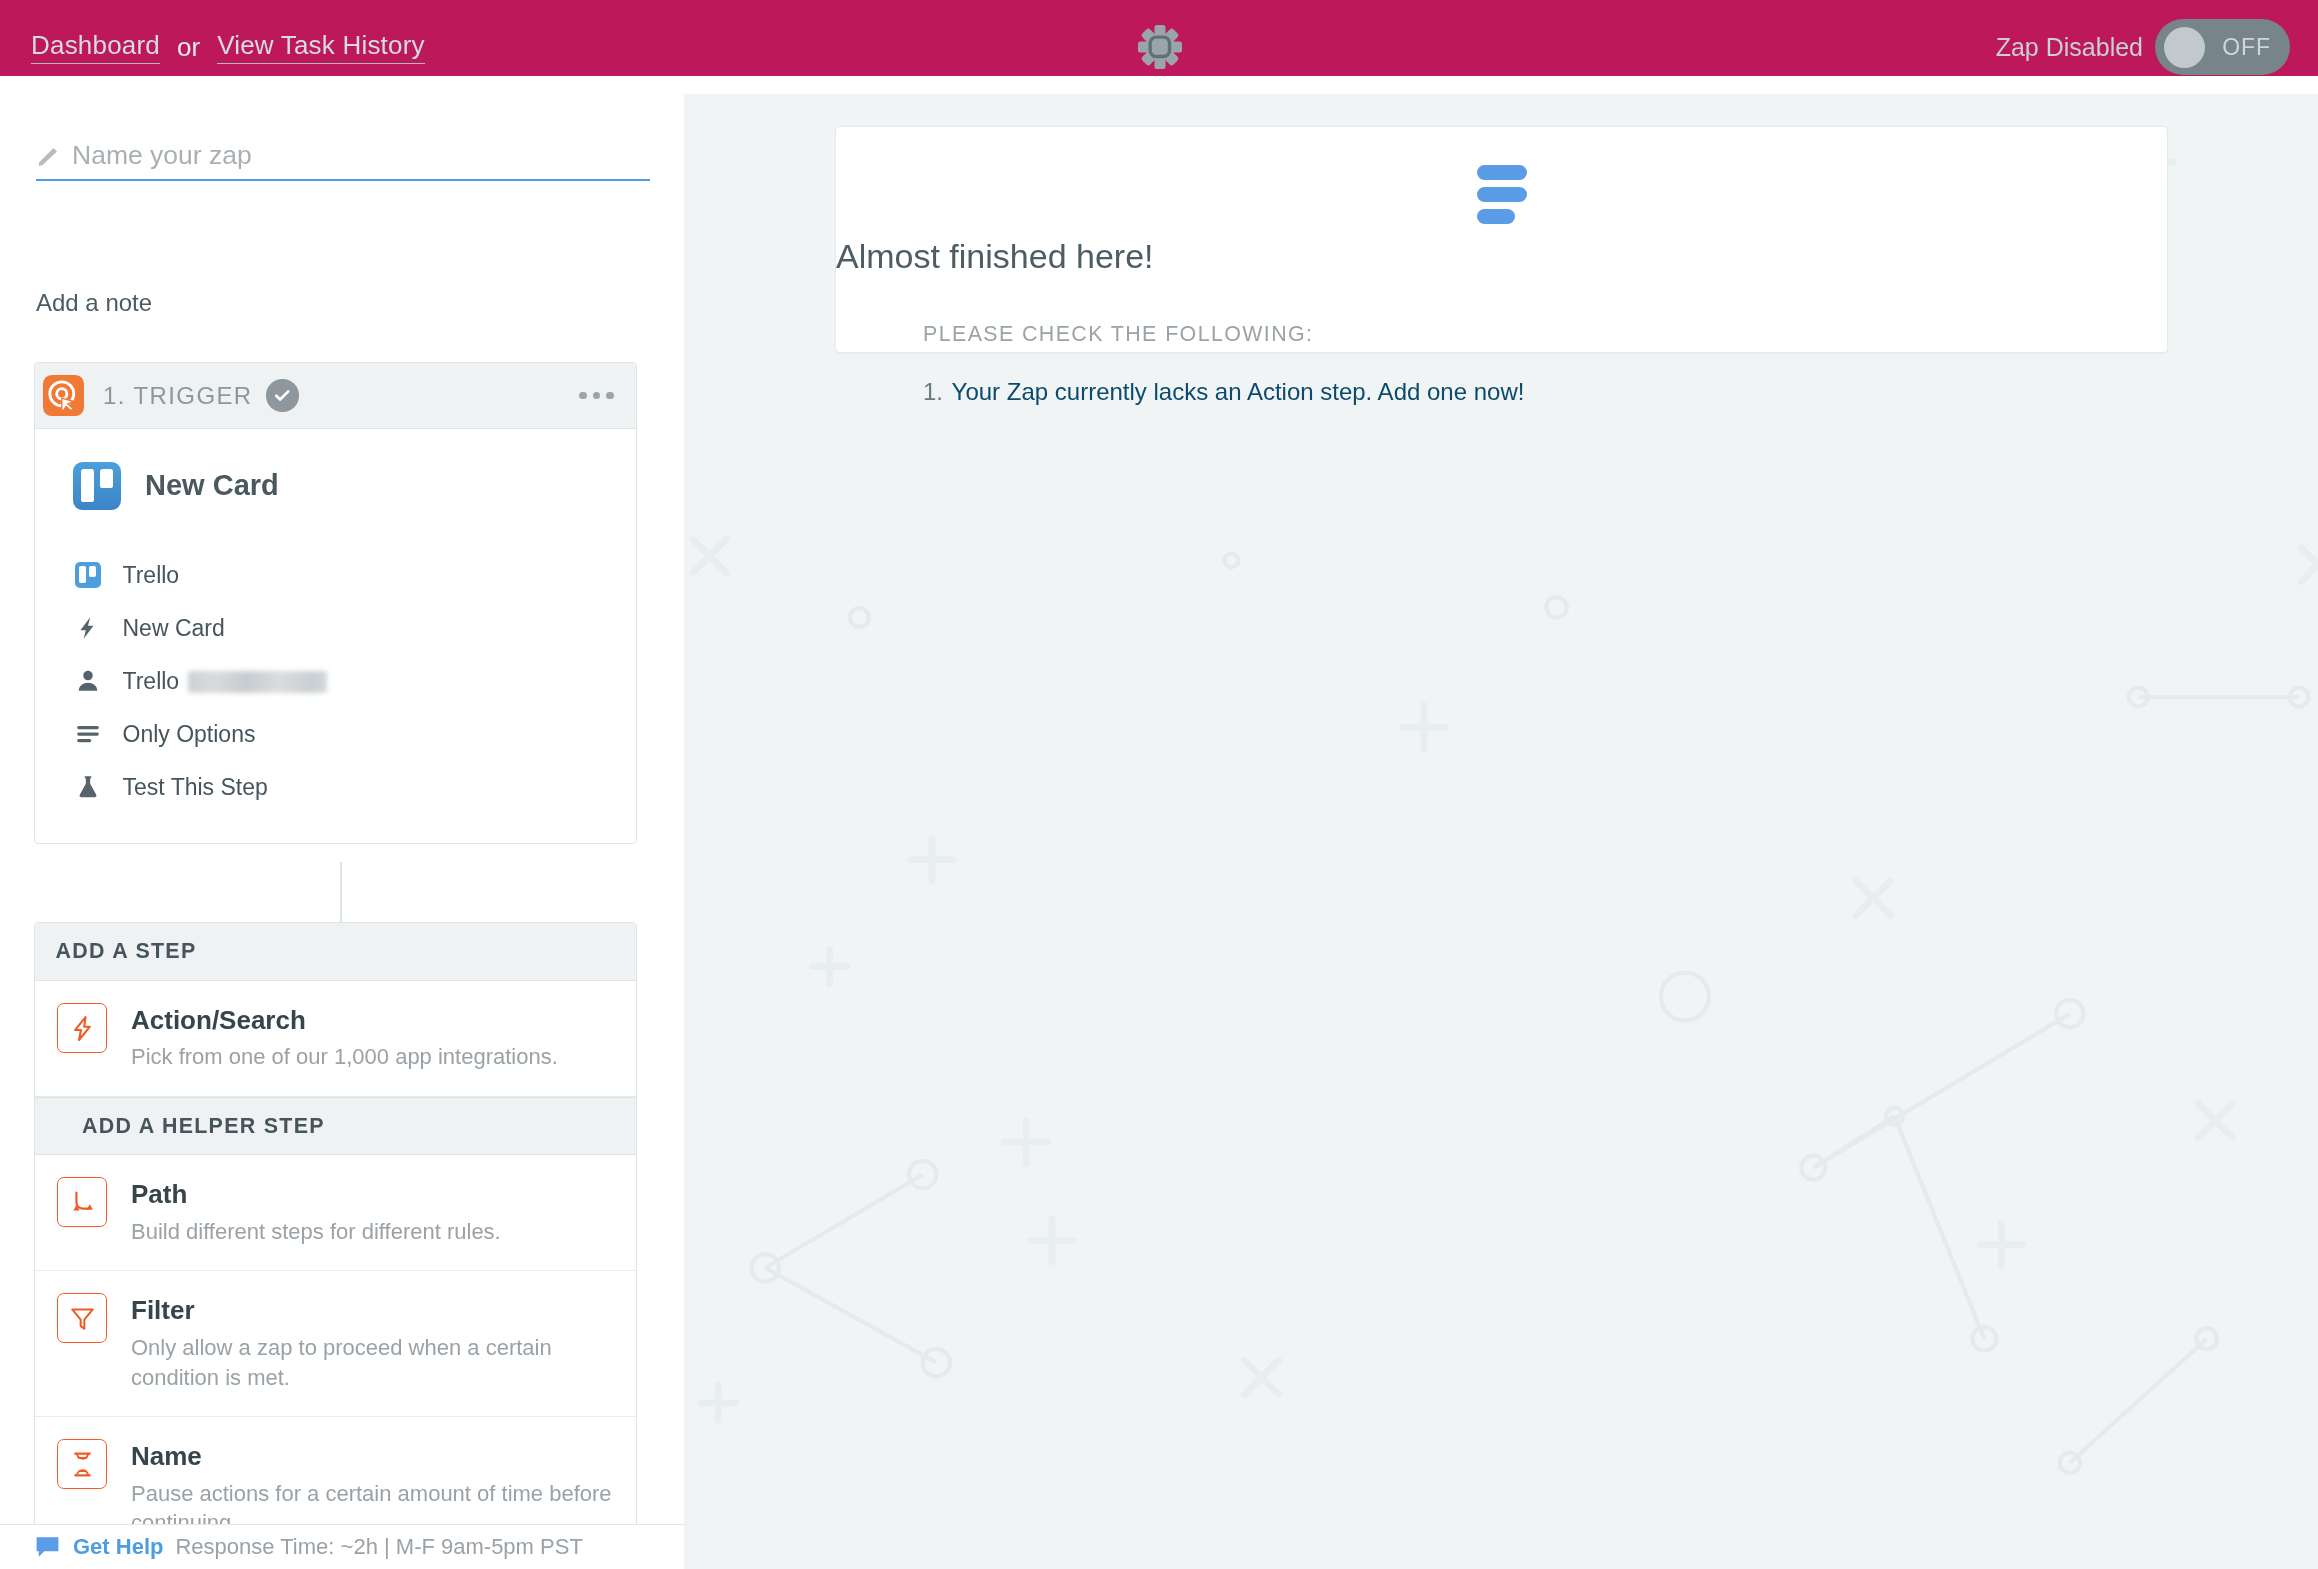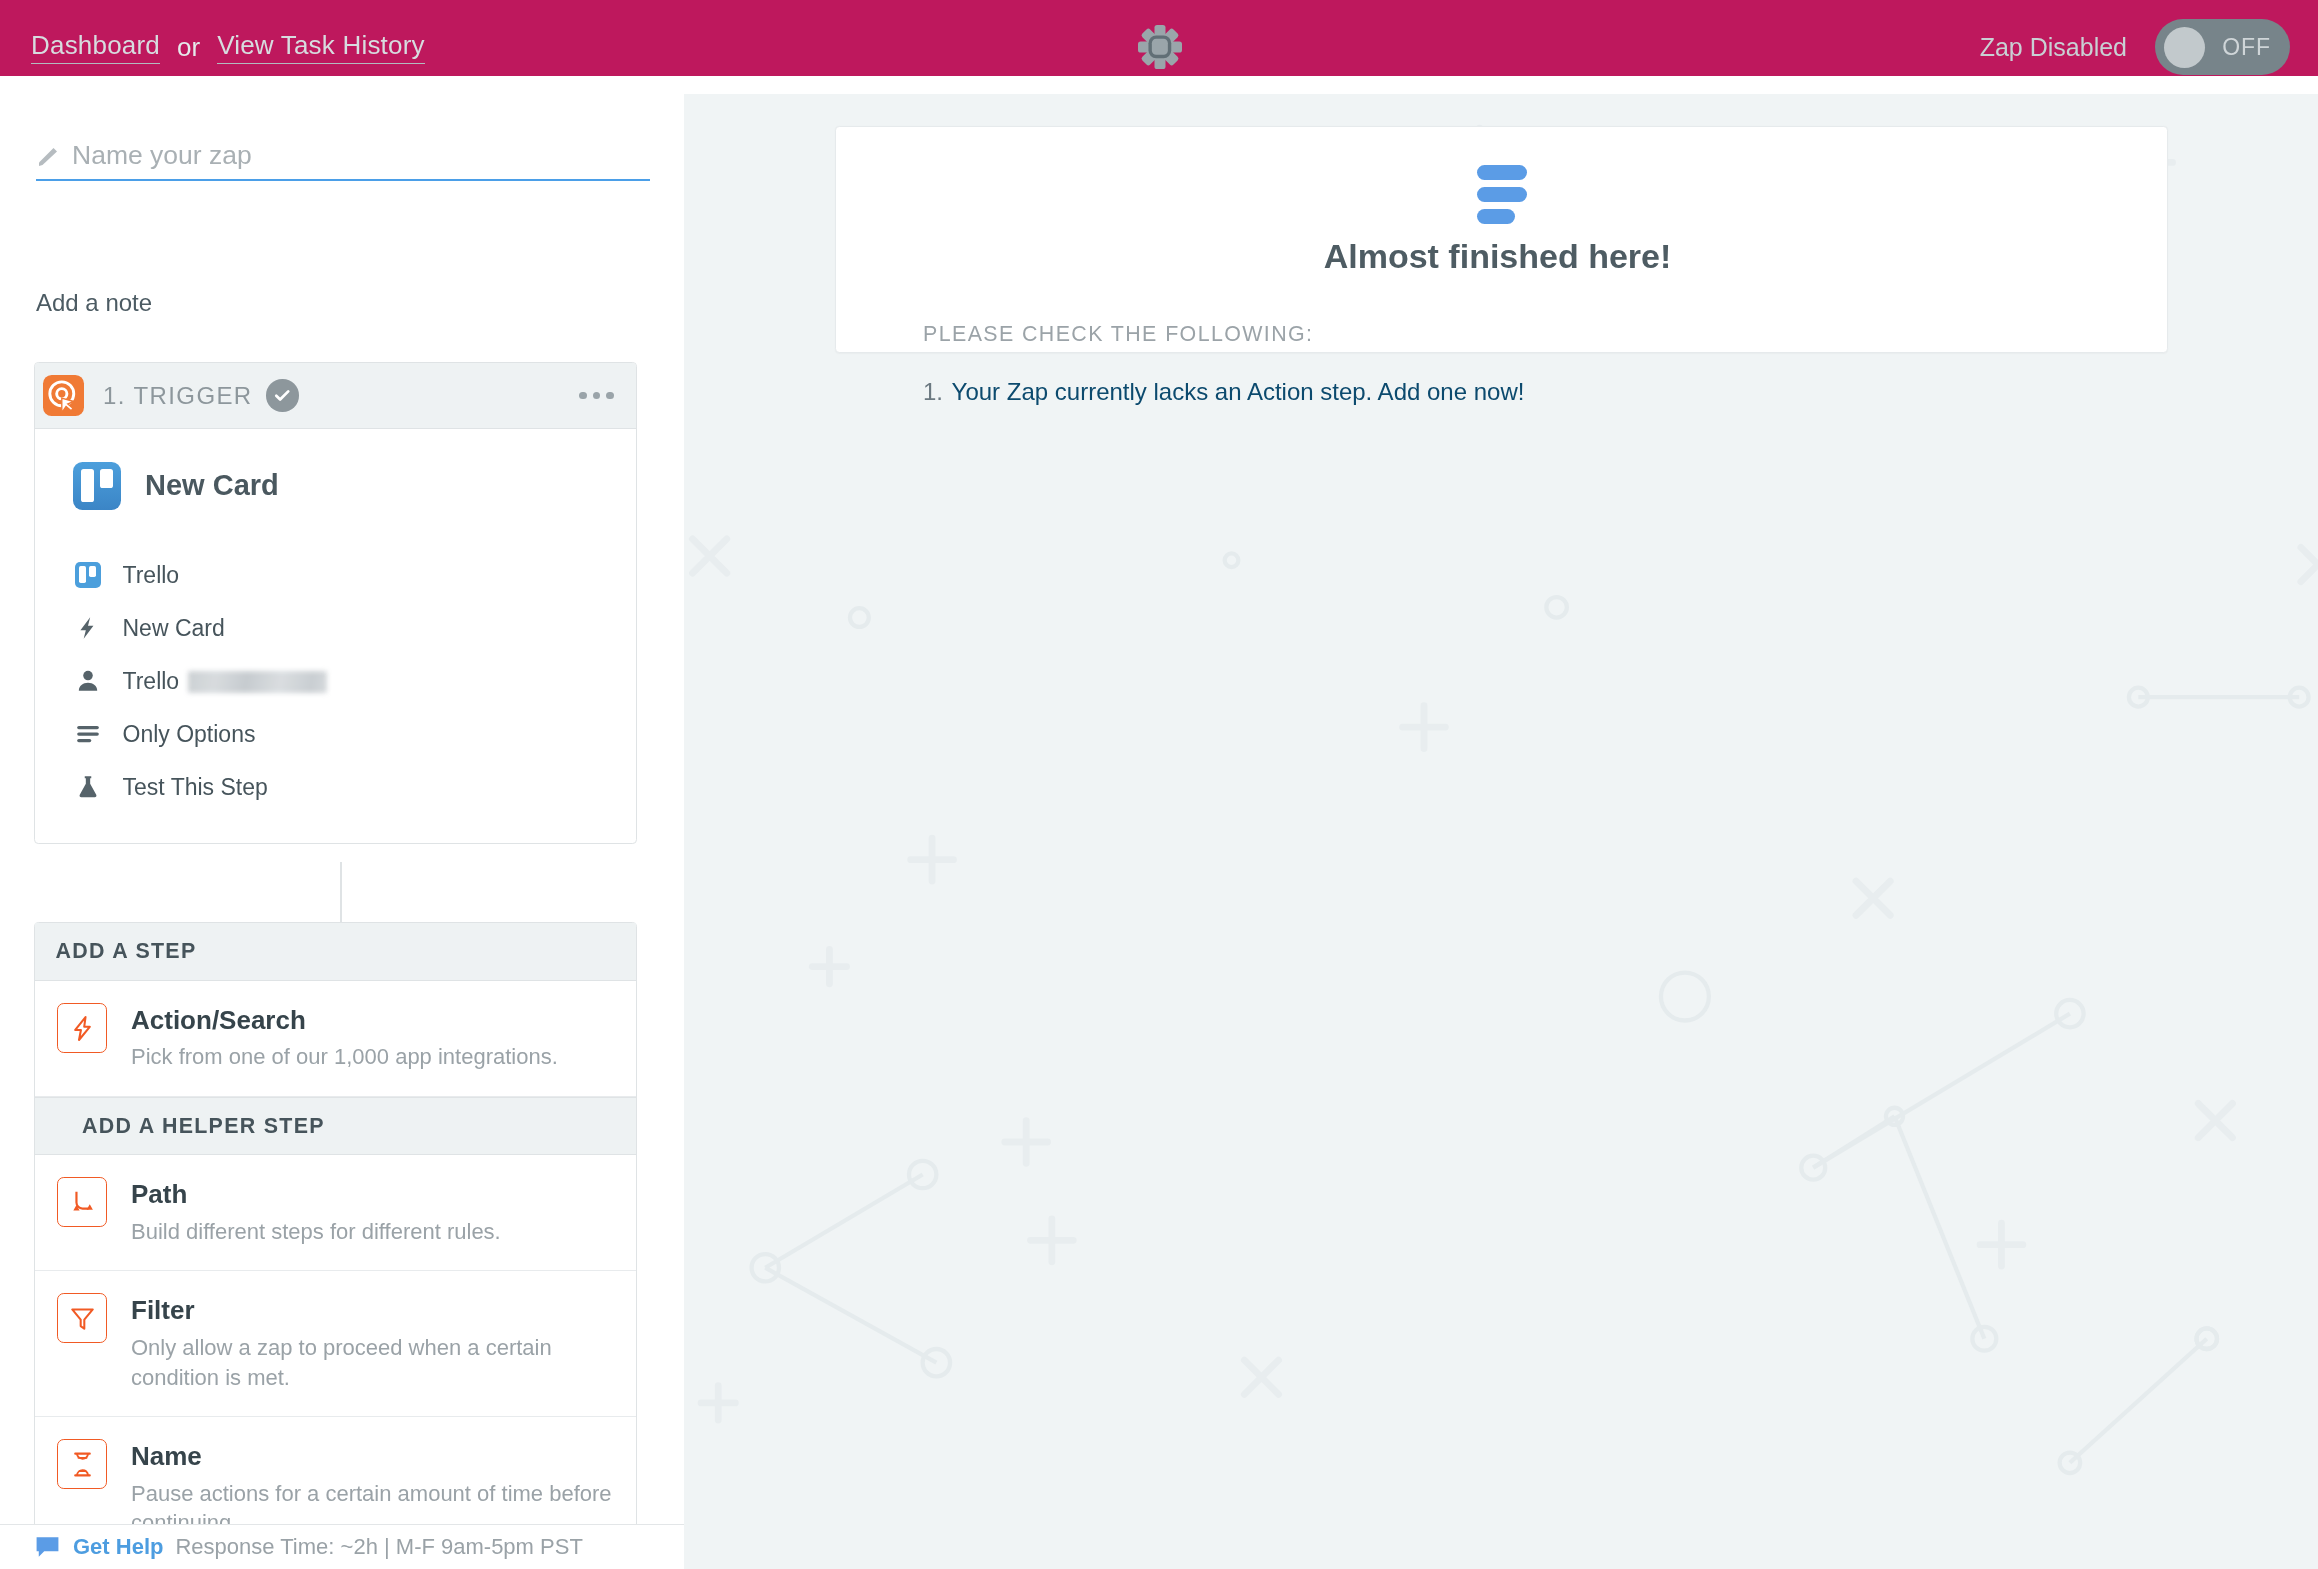--- a/index.html
+++ b/index.html
@@ -43,21 +43,21 @@
   .zap-asterisk i:nth-child(3) { transform: translate(-50%,-50%) rotate(90deg); }
   .zap-asterisk i:nth-child(4) { transform: translate(-50%,-50%) rotate(135deg); }
   .zap-asterisk b {
     position: absolute; left: 50%; top: 50%; width: 16.3px; height: 16.3px;
     background: #9aa5aa; border-radius: 4.3px; transform: translate(-50%,-50%);
     box-shadow: 0 0 0 3.4px #616f76;
   }
 
   #topbar-right {
     position: absolute; right: 29px; top: 0; height: 94px;
-    display: flex; align-items: center; gap: 28px;
+    display: flex; align-items: center; gap: 12px;
   }
   #zap-status-label { font-size: 25px; color: #c9d0d4; }
   #zap-toggle {
     width: 135px; height: 56px; border-radius: 28px;
     background: #77848a; display: flex; align-items: center;
     cursor: pointer; position: relative;
   }
   #zap-toggle .knob {
     width: 41px; height: 41px; border-radius: 50%;
     background: #c2c9cc; margin-left: 8.6px;
@@ -222,22 +222,22 @@
   #bars-icon {
     position: absolute; left: 50%; top: 38px; transform: translateX(-50%);
     display: flex; flex-direction: column; align-items: center; gap: 7.7px;
   }
   #bars-icon i { display: block; height: 14.5px; background: #5b9ce6; border-radius: 7.7px; }
   #bars-icon i:nth-child(1) { width: 50px; }
   #bars-icon i:nth-child(2) { width: 50px; }
   #bars-icon i:nth-child(3) { width: 38px; margin-right: 12px; }
 
   #main-heading {
-    position: absolute; left: 0; right: 8px; top: 110px; text-align: center;
-    font-size: 34px; color: #4e5c63; font-weight: bold;
+    position: absolute; left: 0; right: 8px; top: 110px; text-align: left;
+    font-size: 34px; color: #4e5c63; font-weight: normal;
   }
   #check-following {
     position: absolute; left: 87px; top: 195px;
     font-size: 21.4px; letter-spacing: 1.4px; color: #9ba3a8;
   }
   #issue-line {
     position: absolute; left: 87px; top: 251px;
     font-size: 24px; color: #6b7880;
     display: flex; gap: 8.6px;
   }

